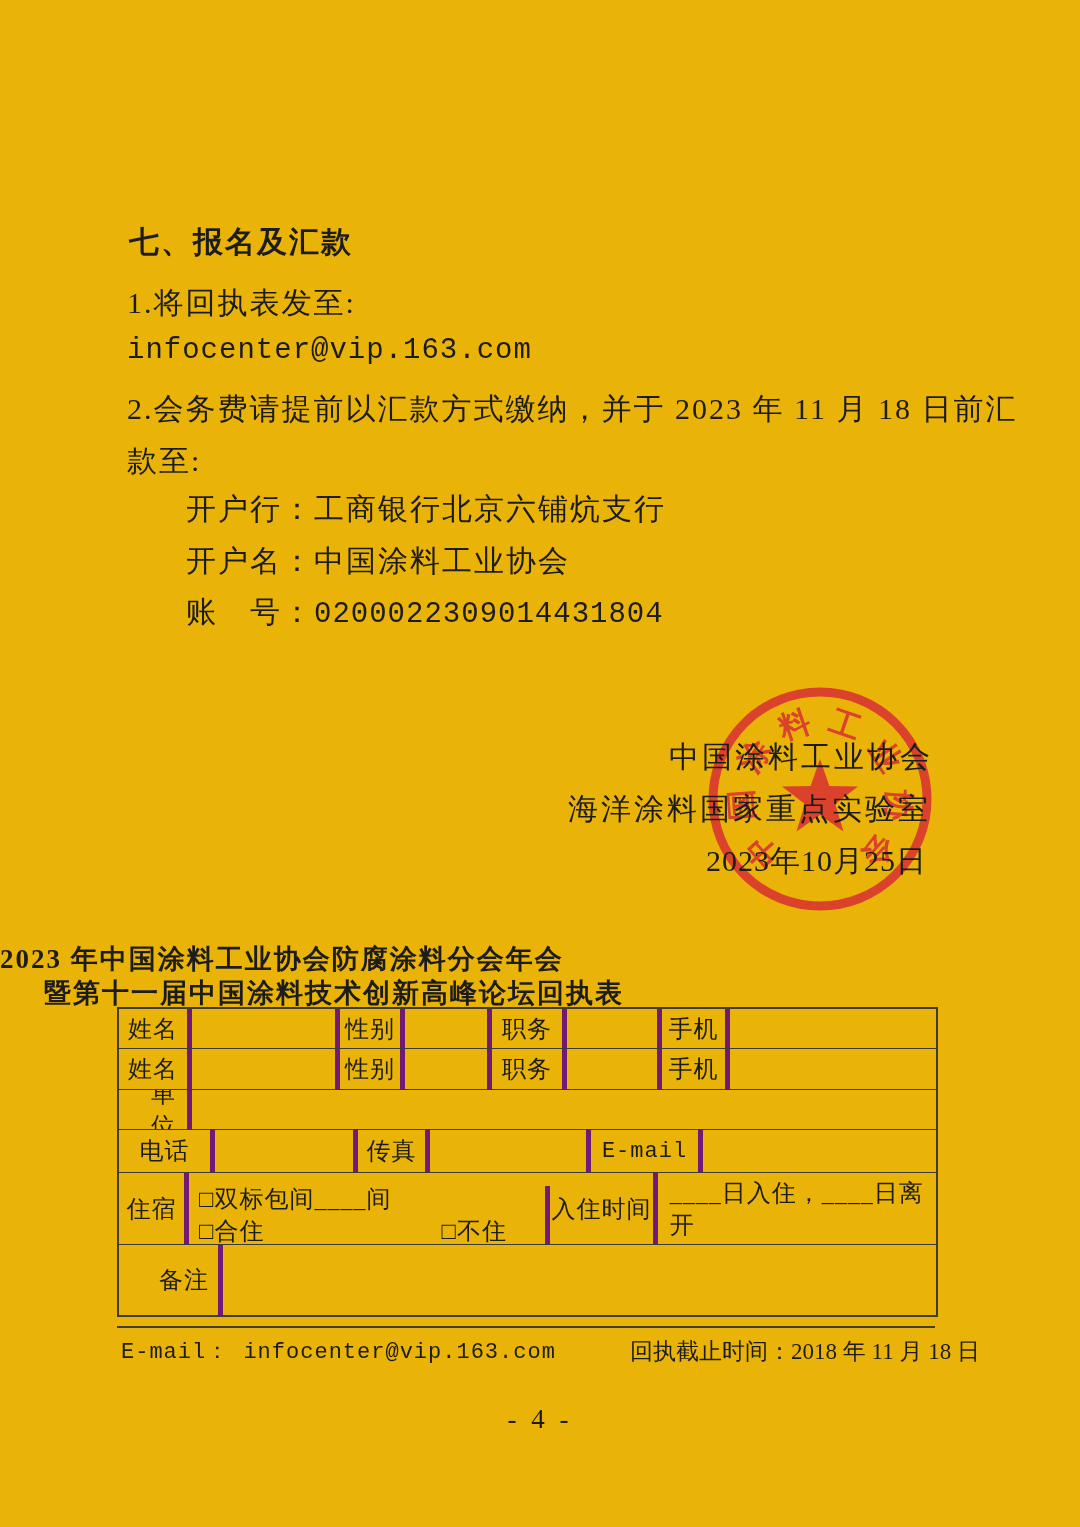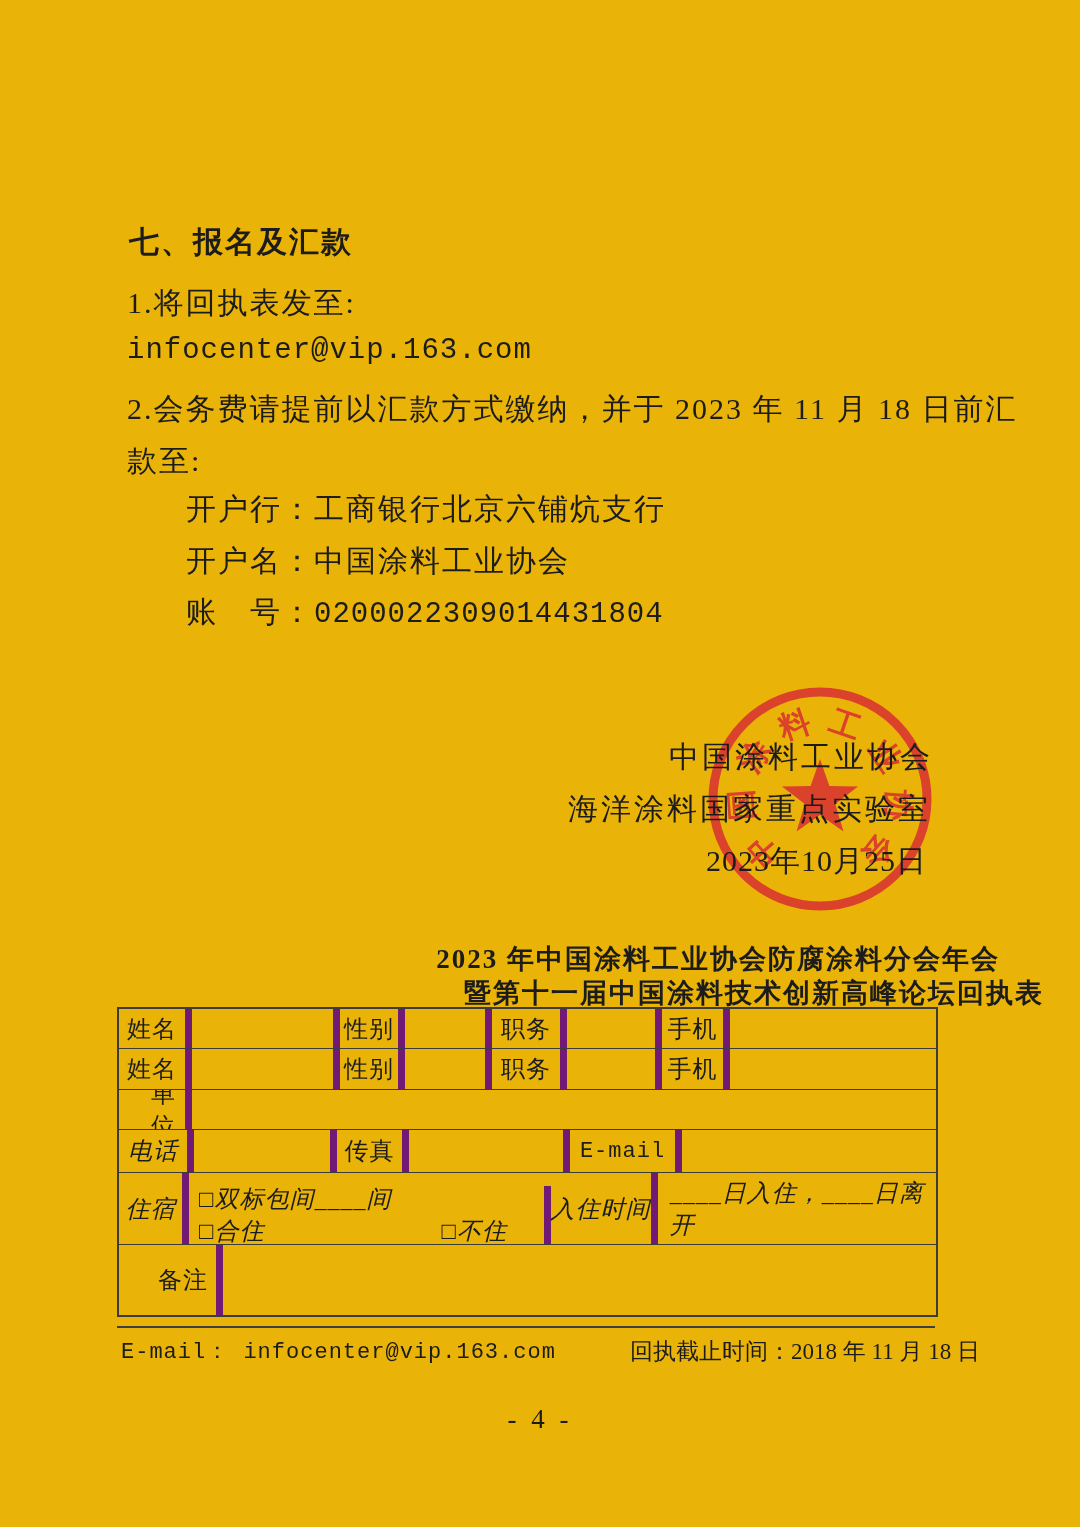--- a/index.html
+++ b/index.html
@@ -19,31 +19,31 @@
   .sig-line { font-size:30px; letter-spacing:3px; white-space:nowrap; z-index:3; }
 
   
   .stamp { z-index:1; opacity:0.93; }
   .stamp-arc text {
     fill:#d93a2e; font-size:31px; font-weight:bold;
     text-anchor:middle; font-family:"Liberation Serif","DejaVu Serif",serif;
   }
 
   
-  .form-title { width:1000px; text-align:right; font-size:27px; font-weight:bold; letter-spacing:2px; }
+  .form-title { width:1000px; text-align:left; font-size:27px; font-weight:bold; letter-spacing:2px; }
 
   
   .rtable {
     position:absolute; left:117px; top:1007px; width:821px;
     border:2px solid #3c3c3c; background:transparent;
   }
   .rrow { display:flex; border-bottom:1px solid #3c3c3c; }
   .rrow:last-child { border-bottom:none;padding-left:31px; }
   .rcell {
-    border-right:7px solid #701a75; display:flex; align-items:center;
+    border-right:5px solid #701a75; display:flex; align-items:center;
     font-size:24px; letter-spacing:1px; overflow:hidden;
   }
   .rcell:last-child { border-right:none; }
   .lb { justify-content:center; }
   .fill { flex:1 1 auto; }
   .opt-cell { flex-direction:column; align-items:flex-start; justify-content:center; padding-left:10px; line-height:32px; }
   .opt-row2 span:last-child { margin-left:170px;text-align:center; }
   .mono-label { font-family:"Liberation Mono","DejaVu Sans Mono",monospace; font-size:22px; }
   .checkin-val { padding-left:12px; font-size:24px; }
 
@@ -118,29 +118,29 @@
       <div class="rcell lb" style="width:68px;">手机</div>
       <div class="rcell fill"></div>
     </div>
 
     <div class="rrow" style="height:40px;">
       <div class="rcell lb" style="width:73px;padding-left:32px;">单位</div>
       <div class="rcell fill"></div>
     </div>
 
     <div class="rrow" style="height:43px;">
-      <div class="rcell lb" style="width:75px;font-style:italic;">电话</div>
+      <div class="rcell lb" style="width:96px;">电话</div>
       <div class="rcell" style="width:143px;"></div>
       <div class="rcell lb" style="width:72px;">传真</div>
       <div class="rcell" style="width:161px;"></div>
       <div class="rcell lb mono-label" style="width:112px;">E-mail</div>
       <div class="rcell fill"></div>
     </div>
 
-    <div class="rrow" style="height:72px;font-style:italic;">
+    <div class="rrow" style="height:72px;">
       <div class="rcell lb" style="width:73px;">住宿</div>
       <div class="rcell opt-cell" style="width:378px;margin-top:13px;">
         <span>□双标包间____间</span>
         <span class="opt-row2">
           <span>□合住</span>
           <span>□不住</span>
         </span>
       </div>
       <div class="rcell lb" style="width:112px;">入住时间</div>
       <div class="rcell fill checkin-val">____日入住，____日离开</div>

